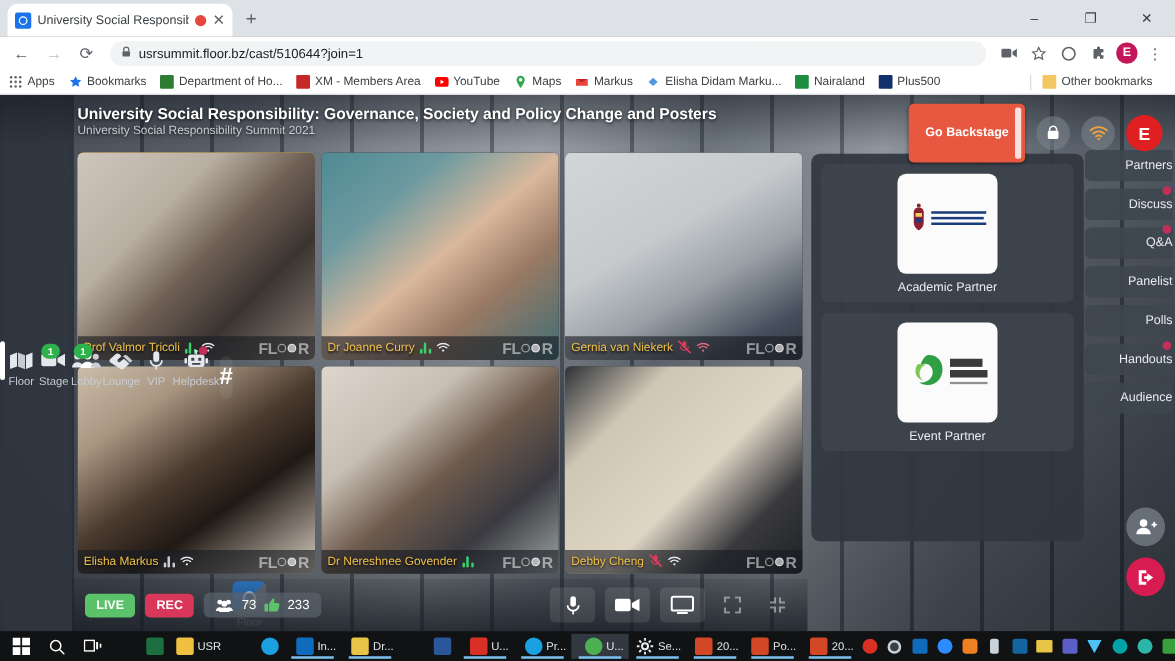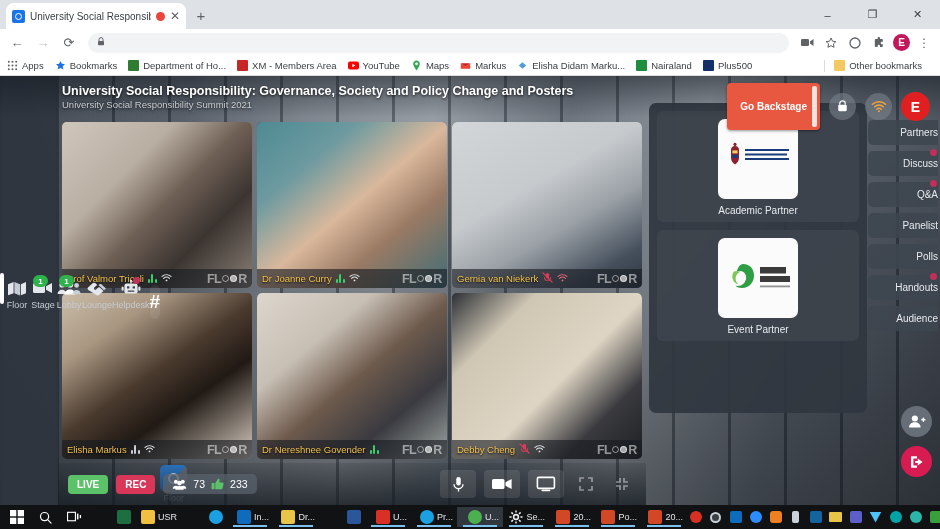--- a/index.html
+++ b/index.html
@@ -234,21 +234,21 @@
     display: inline-flex; gap: 1px; align-items: center;
   }
   .floor-wm .oo s {
     width: 7px; height: 7px; border: 1.7px solid rgba(255,255,255,.52);
     border-radius: 50%; display: block; text-decoration: none;
   }
   .floor-wm .oo s.fill { background: rgba(255,255,255,.6); border-color: rgba(255,255,255,.6); }
 
   
   .partners-panel {
-    position: absolute; top: 27px; left: 649px; width: 218px; height: 310px;
+    position: absolute; top: 47px; left: 649px; width: 218px; height: 310px;
     background: rgba(48,55,63,.93); border-radius: 7px; z-index: 12;
     padding: 8px; display: flex; flex-direction: column; gap: 8px;
   }
   .partner-card {
     background: rgba(62,69,78,.85); border-radius: 6px; padding: 8px 0 6px;
     display: flex; flex-direction: column; align-items: center; gap: 6px; cursor: pointer;
   }
   .partner-logo {
     width: 80px; height: 80px; background: #fbfbfb; border-radius: 7px;
     display: flex; align-items: center; justify-content: center; overflow: hidden;
@@ -365,20 +365,21 @@
     <div class="nav-btn">←</div>
     <div class="nav-btn dim">→</div>
     <div class="nav-btn">⟳</div>
     <div class="omnibox">
       <span class="lock">
         <svg width="8" height="9" viewBox="0 0 8 9">
             <path d="M2 4V2.6a2 2 0 0 1 4 0V4" stroke="#5f6368" stroke-width="1" fill="none"></path>
             <rect x="1" y="4" width="6" height="4.2" rx="0.8" fill="#5f6368"></rect>
           </svg>
       </span>
+      <span class="omnibox-url">usrsummit.floor.bz/cast/510644?join=1</span>
     </div>
     <div class="tb-icon">
       <svg width="13" height="9" viewBox="0 0 13 9">
           <rect x="0" y="1" width="8" height="7" rx="1.2" fill="#5f6368"></rect>
           <path d="M9 3.4 12.5 1v7L9 5.6z" fill="#5f6368"></path>
         </svg>
     </div>
     <div class="tb-icon">
       <svg width="12" height="12" viewBox="0 0 12 12">
           <path d="M6 1l1.5 3.2 3.4.4-2.5 2.3.7 3.4L6 8.7 2.9 10.3l.7-3.4L1.1 4.6l3.4-.4z" fill="none" stroke="#5f6368" stroke-width="1"></path>
@@ -544,20 +545,30 @@
       <div class="rail-item">
         <span class="rail-ico">
           <svg width="22" height="15" viewBox="0 0 22 15">
               <path d="M2 6.4 6.4 2.4c1-.9 2.4-.8 3.4.1l1.4 1.4-3 2.7a1.4 1.4 0 0 0 1.9 2l3-2.7 4.4 4-4.2 3.8c-1 .9-2.5.9-3.5 0L2.3 8.9a1.7 1.7 0 0 1-.3-2.5z" fill="#e4e7eb"></path>
               <path d="M20 7.6 15.6 3.4c-.5-.5-1.4-.6-2-.2l-1.2.8 5.6 5.2z" fill="#c9cfd7"></path>
             </svg>
         </span>
         <span class="rail-label">Lounge</span>
       </div>
 
+      <div class="rail-item">
+        <span class="rail-ico">
+          <svg width="14" height="17" viewBox="0 0 14 17">
+              <rect x="4.6" y="1" width="4.8" height="8.6" rx="2.4" fill="#e4e7eb"></rect>
+              <path d="M2.4 8.2a4.6 4.6 0 0 0 9.2 0" stroke="#e4e7eb" stroke-width="1.4" fill="none"></path>
+              <rect x="6.3" y="12.4" width="1.4" height="3.2" fill="#e4e7eb"></rect>
+            </svg>
+        </span>
+        <span class="rail-label">VIP</span>
+      </div>
 
       <div class="rail-item">
         <span class="rail-dot"></span>
         <span class="rail-ico">
           <svg width="20" height="16" viewBox="0 0 20 16">
               <rect x="3.4" y="3.6" width="13.2" height="10" rx="2.2" fill="#e4e7eb"></rect>
               <rect x="9.3" y="0.4" width="1.4" height="3" fill="#e4e7eb"></rect>
               <circle cx="10" cy="0.8" r="1.1" fill="#e4e7eb"></circle>
               <rect x="0.6" y="6.4" width="2" height="4.4" rx="1" fill="#e4e7eb"></rect>
               <rect x="17.4" y="6.4" width="2" height="4.4" rx="1" fill="#e4e7eb"></rect>

